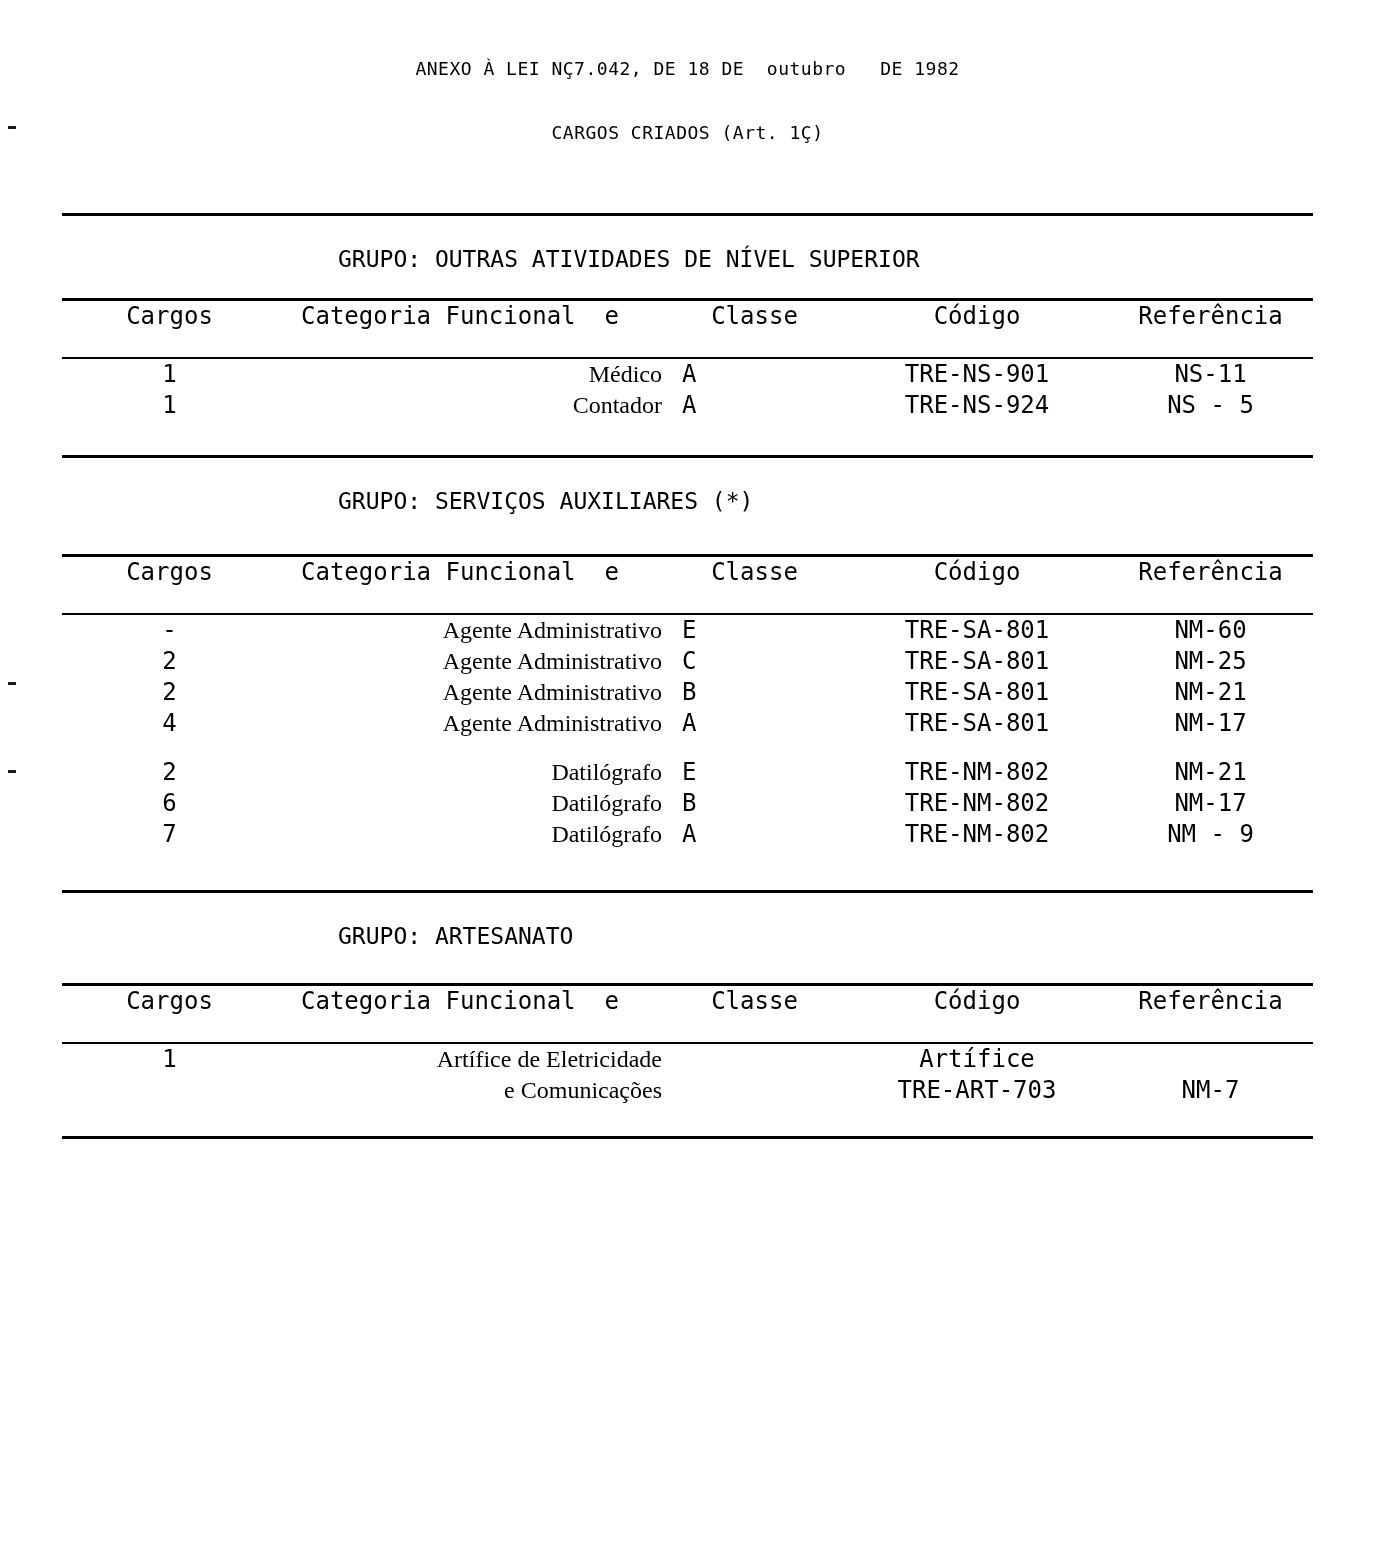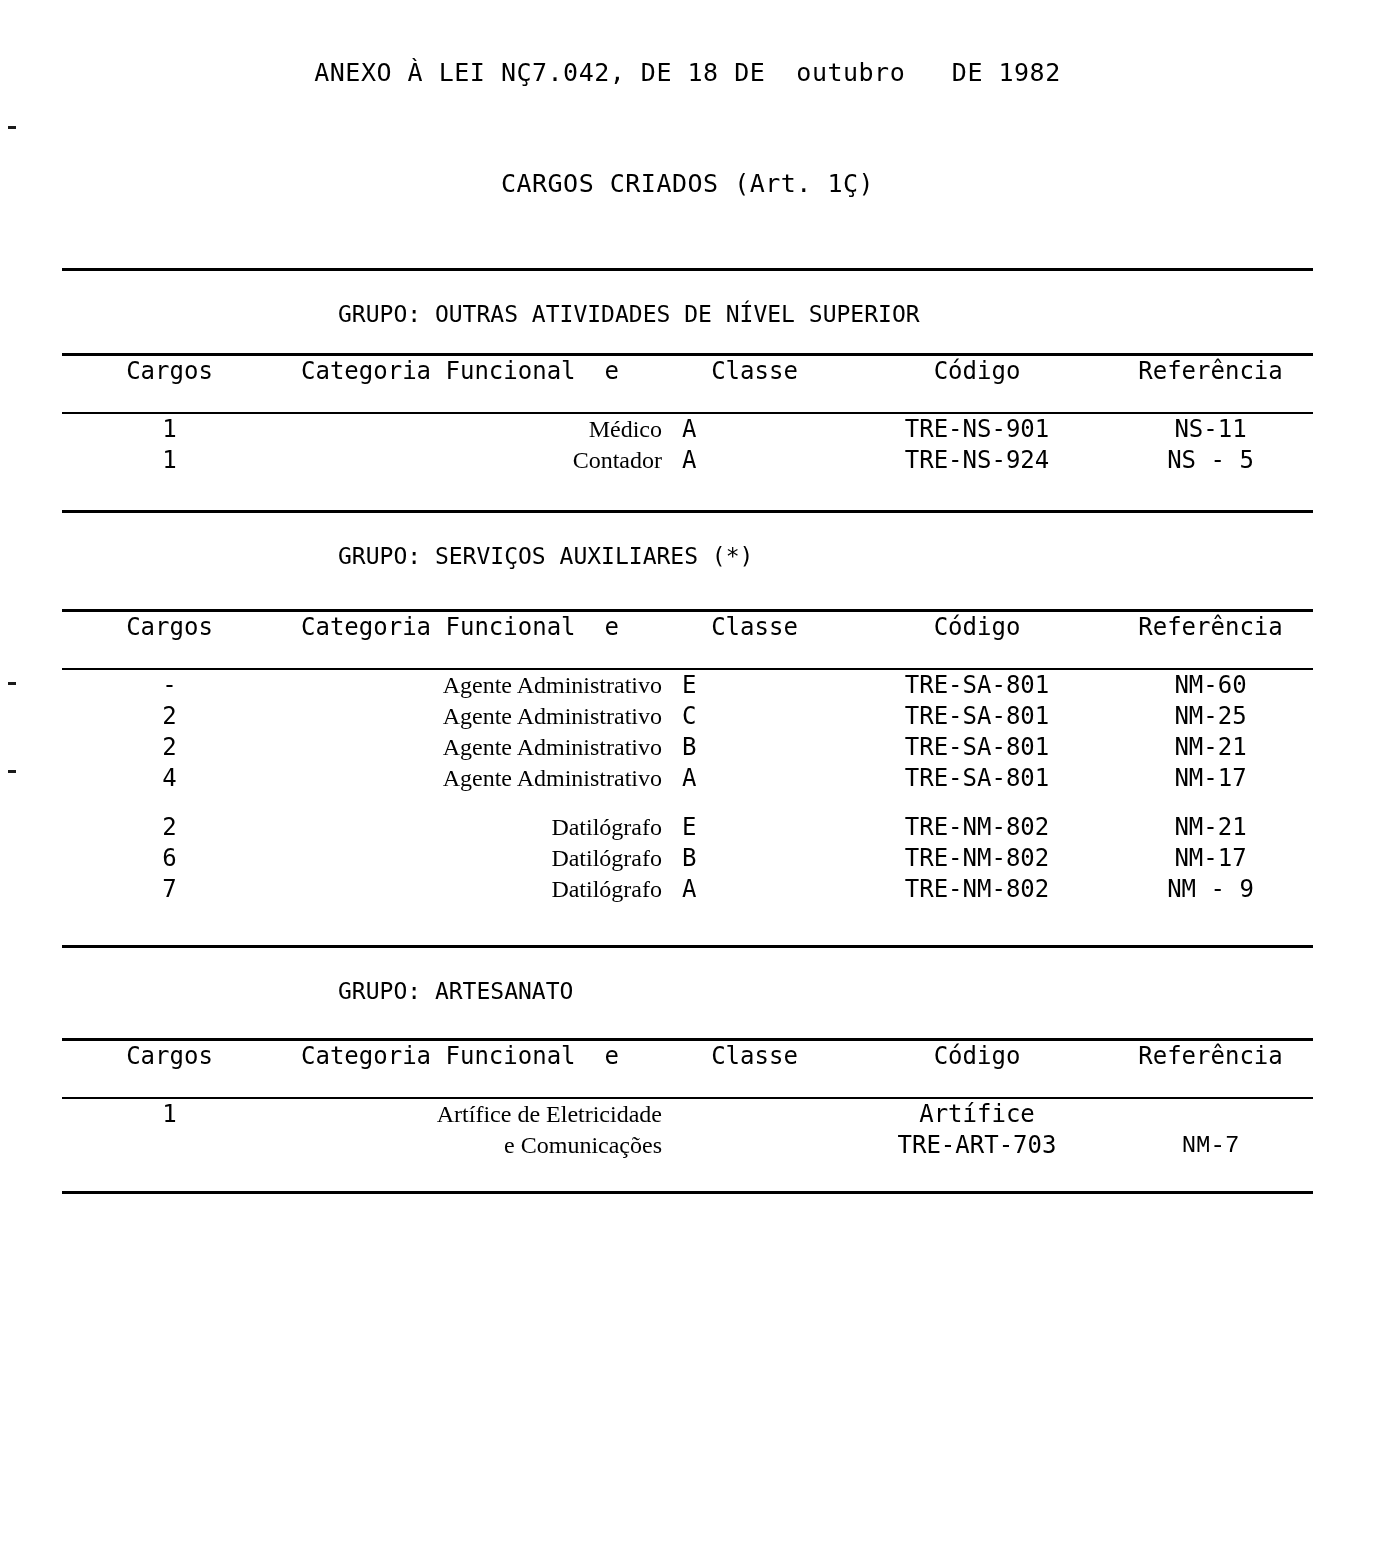--- a/index.html
+++ b/index.html
@@ -17,27 +17,27 @@
   }
   .page {
     position: relative;
     width: 1375px;
     height: 1562px;
   }
 
   
   .doc-title {
     text-align: center;
-    font-size: 25px;
+    font-size: 18px;
     letter-spacing: 0.5px;
     white-space: pre;
   }
   #title-line1 { margin-top: 58px; }
   #title-line2 { margin-top: 60px; }
-  #title-line3 { margin-top: 82px; }
+  #title-line3 { margin-top: 43px; }
 
   
   .rule {
     height: 3px;
     background: #000;
     margin-left: 62px;
     margin-right: 62px;
   }
   .rule.thin { height: 2px; }
 
@@ -302,21 +302,21 @@
         <col class="c-classe">
         <col class="c-codigo">
         <col class="c-ref">
     </colgroup>
     <tbody>
       <tr>
         <td class="cell-cargos body-space-top">1</td>
         <td class="cell-cat body-space-top"><span>Artífice de Eletricidade</span><br><span>e Comunicações</span></td>
         <td class="cell-classe body-space-top"></td>
         <td class="cell-codigo body-space-top artifice-codigo-top"><span>Artífice</span><br><span>TRE-ART-703</span></td>
-        <td class="artifice-ref body-space-top"><span style="display:block; padding-top:31px;font-family:Liberation Mono, monospace;">NM-7</span></td>
+        <td class="artifice-ref body-space-top"><span style="display:block; padding-top:31px;">NM-7</span></td>
       </tr>
     </tbody>
   </table>
 
   <div class="sp-30"></div>
   <div class="rule"></div>
 
 </div>
 
 </body></html>

